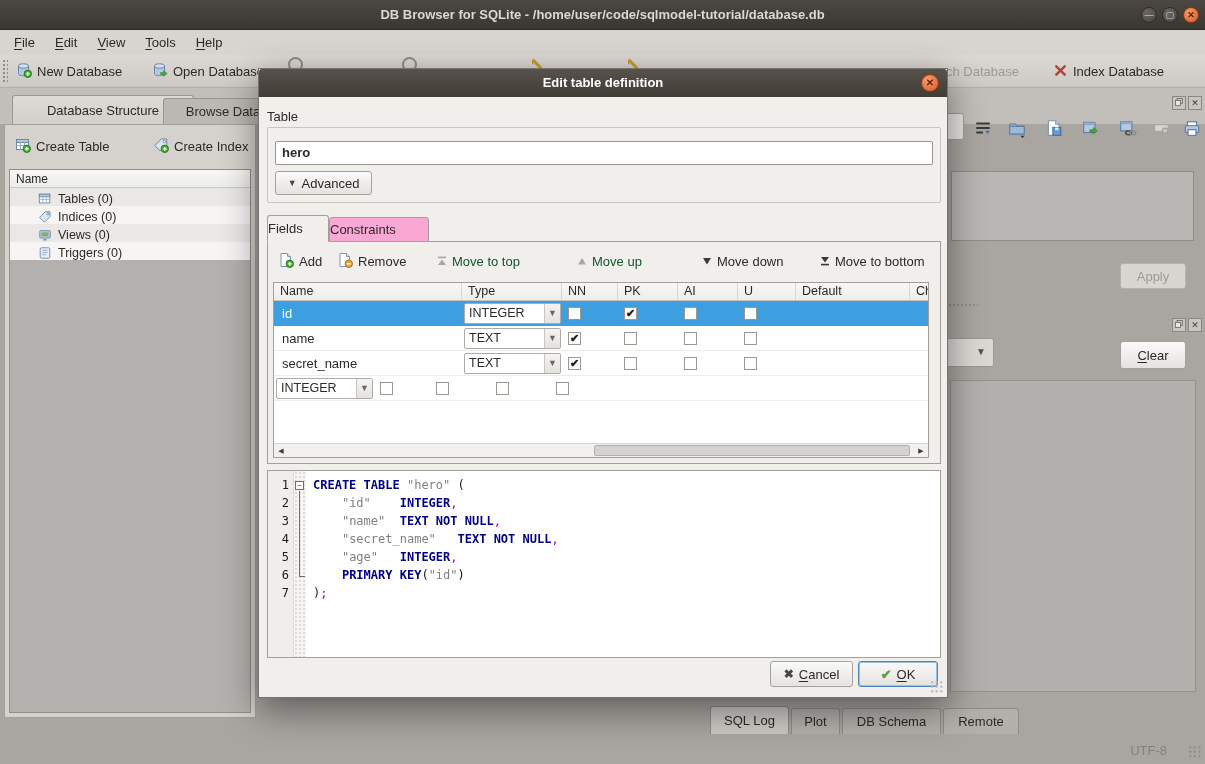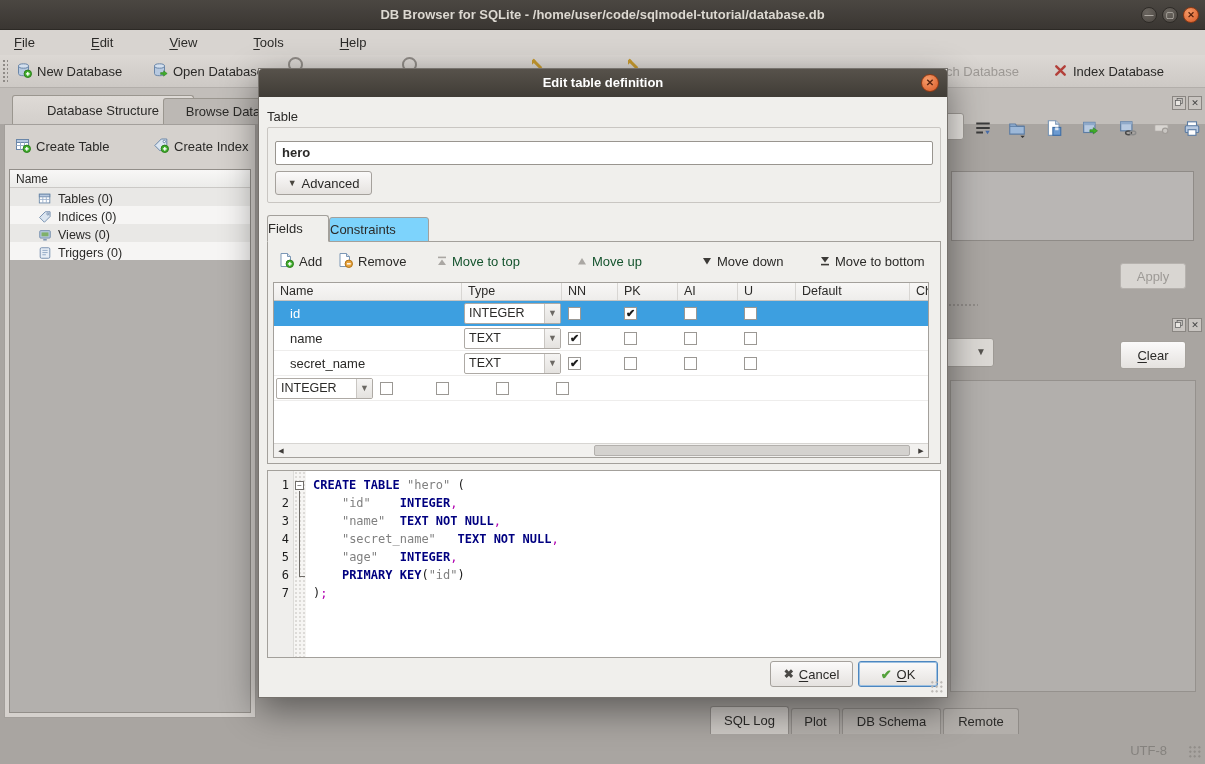--- a/index.html
+++ b/index.html
@@ -9,21 +9,21 @@
   u { text-decoration:underline; text-underline-offset:2px; }
 
   
   #titlebar { left:0; top:0; width:1205px; height:30px; background:linear-gradient(#4b4742,#3a3632); border-bottom:1px solid #2c2925; }
   #titlebar .ttl { width:100%; text-align:center; line-height:30px; color:#dcd8d1; font-weight:bold; font-size:13px; }
   .winbtn { position:absolute; top:7px; width:16px; height:16px; border-radius:50%; font-size:9px; line-height:15px; text-align:center; }
   .winbtn.dark { background:radial-gradient(circle at 35% 30%,#6b6660,#4a4540); border:1px solid #2e2b27; color:#d5d1ca; }
   .winbtn.close { background:radial-gradient(circle at 35% 30%,#f59a67,#d95b28); border:1px solid #8f3a14; color:#57200a; font-weight:bold; }
 
   
-  #menubar { left:0; top:30px; width:1205px; height:25px; background:#d8d4d0; display:flex; align-items:flex-end; padding-left:4px;gap:36px; }
+  #menubar { left:0; top:30px; width:1205px; height:25px; background:#d8d4d0; display:flex; align-items:flex-end; padding-left:4px; }
   .menu-item { padding:0 10px; font-size:13px; height:25px; line-height:25px; }
 
   
   #toolbar { left:0; top:55px; width:1205px; height:33px; background:linear-gradient(#dcd8d4,#cdc9c5); border-bottom:1px solid #b2aeaa; }
   #toolbar .handle { position:absolute; left:2px; top:4px; width:6px; height:25px;
      background-image:radial-gradient(circle,#8f8b87 1px,transparent 1.4px); background-size:4px 4px; }
   .tbtn { position:absolute; top:0; height:33px; display:flex; align-items:center; gap:5px; font-size:13px; }
   .tbtn.disabled { color:#9d9995; }
   .partial { position:absolute; top:57px; height:11px; overflow:hidden; }
   .ringtop { width:15px; height:15px; border:2px solid #8e8a85; border-radius:50%; }
@@ -73,32 +73,32 @@
   #dlg-close { position:absolute; right:8px; top:5px; width:18px; height:18px; border-radius:50%;
                background:radial-gradient(circle at 35% 30%,#f69d6b,#d95b28); border:1px solid #8f3a14;
                color:#5a2410; font-size:10px; line-height:16px; text-align:center; font-weight:bold; }
   .dlg-label { position:absolute; font-size:13px; }
   #groupbox { position:absolute; left:8px; top:58px; width:674px; height:76px; border:1px solid #c9c6c2; border-radius:2px; }
   #tbl-input { position:absolute; left:16px; top:72px; width:658px; height:24px; background:#fff; border:1px solid #99958f; border-radius:2px;
                font-size:13px; font-weight:bold; padding-left:6px; line-height:22px; }
   #adv-btn { position:absolute; left:16px; top:102px; width:97px; height:24px; }
   .dtab { position:absolute; font-size:13px; text-align:left; border:1px solid #a3a09b; border-radius:3px 3px 0 0; }
   #tab-fields { left:8px; top:146px; width:62px; height:27px; line-height:26px; background:#f0efec; border-bottom:1px solid #f0efec; z-index:2; }
-  #tab-constraints { left:70px; top:148px; width:100px; height:25px; line-height:24px; background:#7dd3fc; }
+  #tab-constraints { left:70px; top:148px; width:100px; height:25px; line-height:24px; background:#f9a8d4; }
   #fields-frame { position:absolute; left:8px; top:172px; width:674px; height:223px; border:1px solid #a3a09b; background:#f0efec; z-index:1; }
   .action { position:absolute; top:6px; height:26px; display:flex; align-items:center; gap:5px; font-size:13px; }
   .action.disabled { color:#14532d; }
 
   #grid { position:absolute; left:5px; top:40px; width:656px; height:176px; border:1px solid #a3a09b; background:#fff; overflow:hidden; }
   #grid-header { display:flex; height:18px; background:linear-gradient(#f8f7f6,#eeedeb); border-bottom:1px solid #c6c4c1; }
   #grid-header .hc { font-size:12.5px; line-height:17px; padding-left:6px; border-right:1px solid #d8d6d3; overflow:hidden; white-space:nowrap; flex:none; }
   .grow { display:flex; height:25px; border-bottom:1px solid #eeedec; align-items:center; }
   .grow.selected { background:#3d9fe0; border-bottom:none; }
   .grow .c { flex:none; height:100%; display:flex; align-items:center; }
-  .grow .name { font-size:13px; padding-left:16px; }
+  .grow .name { font-size:13px; padding-left:8px; }
   .grow.selected .name { color:#fff; }
   .combo { width:97px; height:21px; margin-left:2px; background:#fff; border:1px solid #aeaaa5; border-radius:2px; display:flex; }
   .combo .ct { flex:1; font-size:12.5px; line-height:19px; padding-left:4px; }
   .combo .ca { width:16px; border-left:1px solid #c9c6c2; background:linear-gradient(#f5f4f3,#e4e2df); color:#6b6864; font-size:9px; line-height:19px; text-align:center; }
   .cb { width:13px; height:13px; margin-left:6px; background:#fff; border:1px solid #9b9894; font-size:11px; line-height:11px; text-align:center; color:#1c1c1c; font-weight:bold; }
   #hscroll { position:absolute; left:0; bottom:0; width:654px; height:14px; background:#f2f1ef; border-top:1px solid #d7d5d2; }
   .sarr { position:absolute; top:0; width:14px; height:13px; font-size:7px; line-height:13px; text-align:center; color:#3e3b38; }
   #sthumb { position:absolute; left:320px; top:1px; width:316px; height:11px; background:#d4d2cf; border:1px solid #b3b0ad; border-radius:2px; }
 
   #sqlbox { position:absolute; left:8px; top:401px; width:674px; height:188px; border:1px solid #a3a09b; background:#fff; display:flex; overflow:hidden; }

